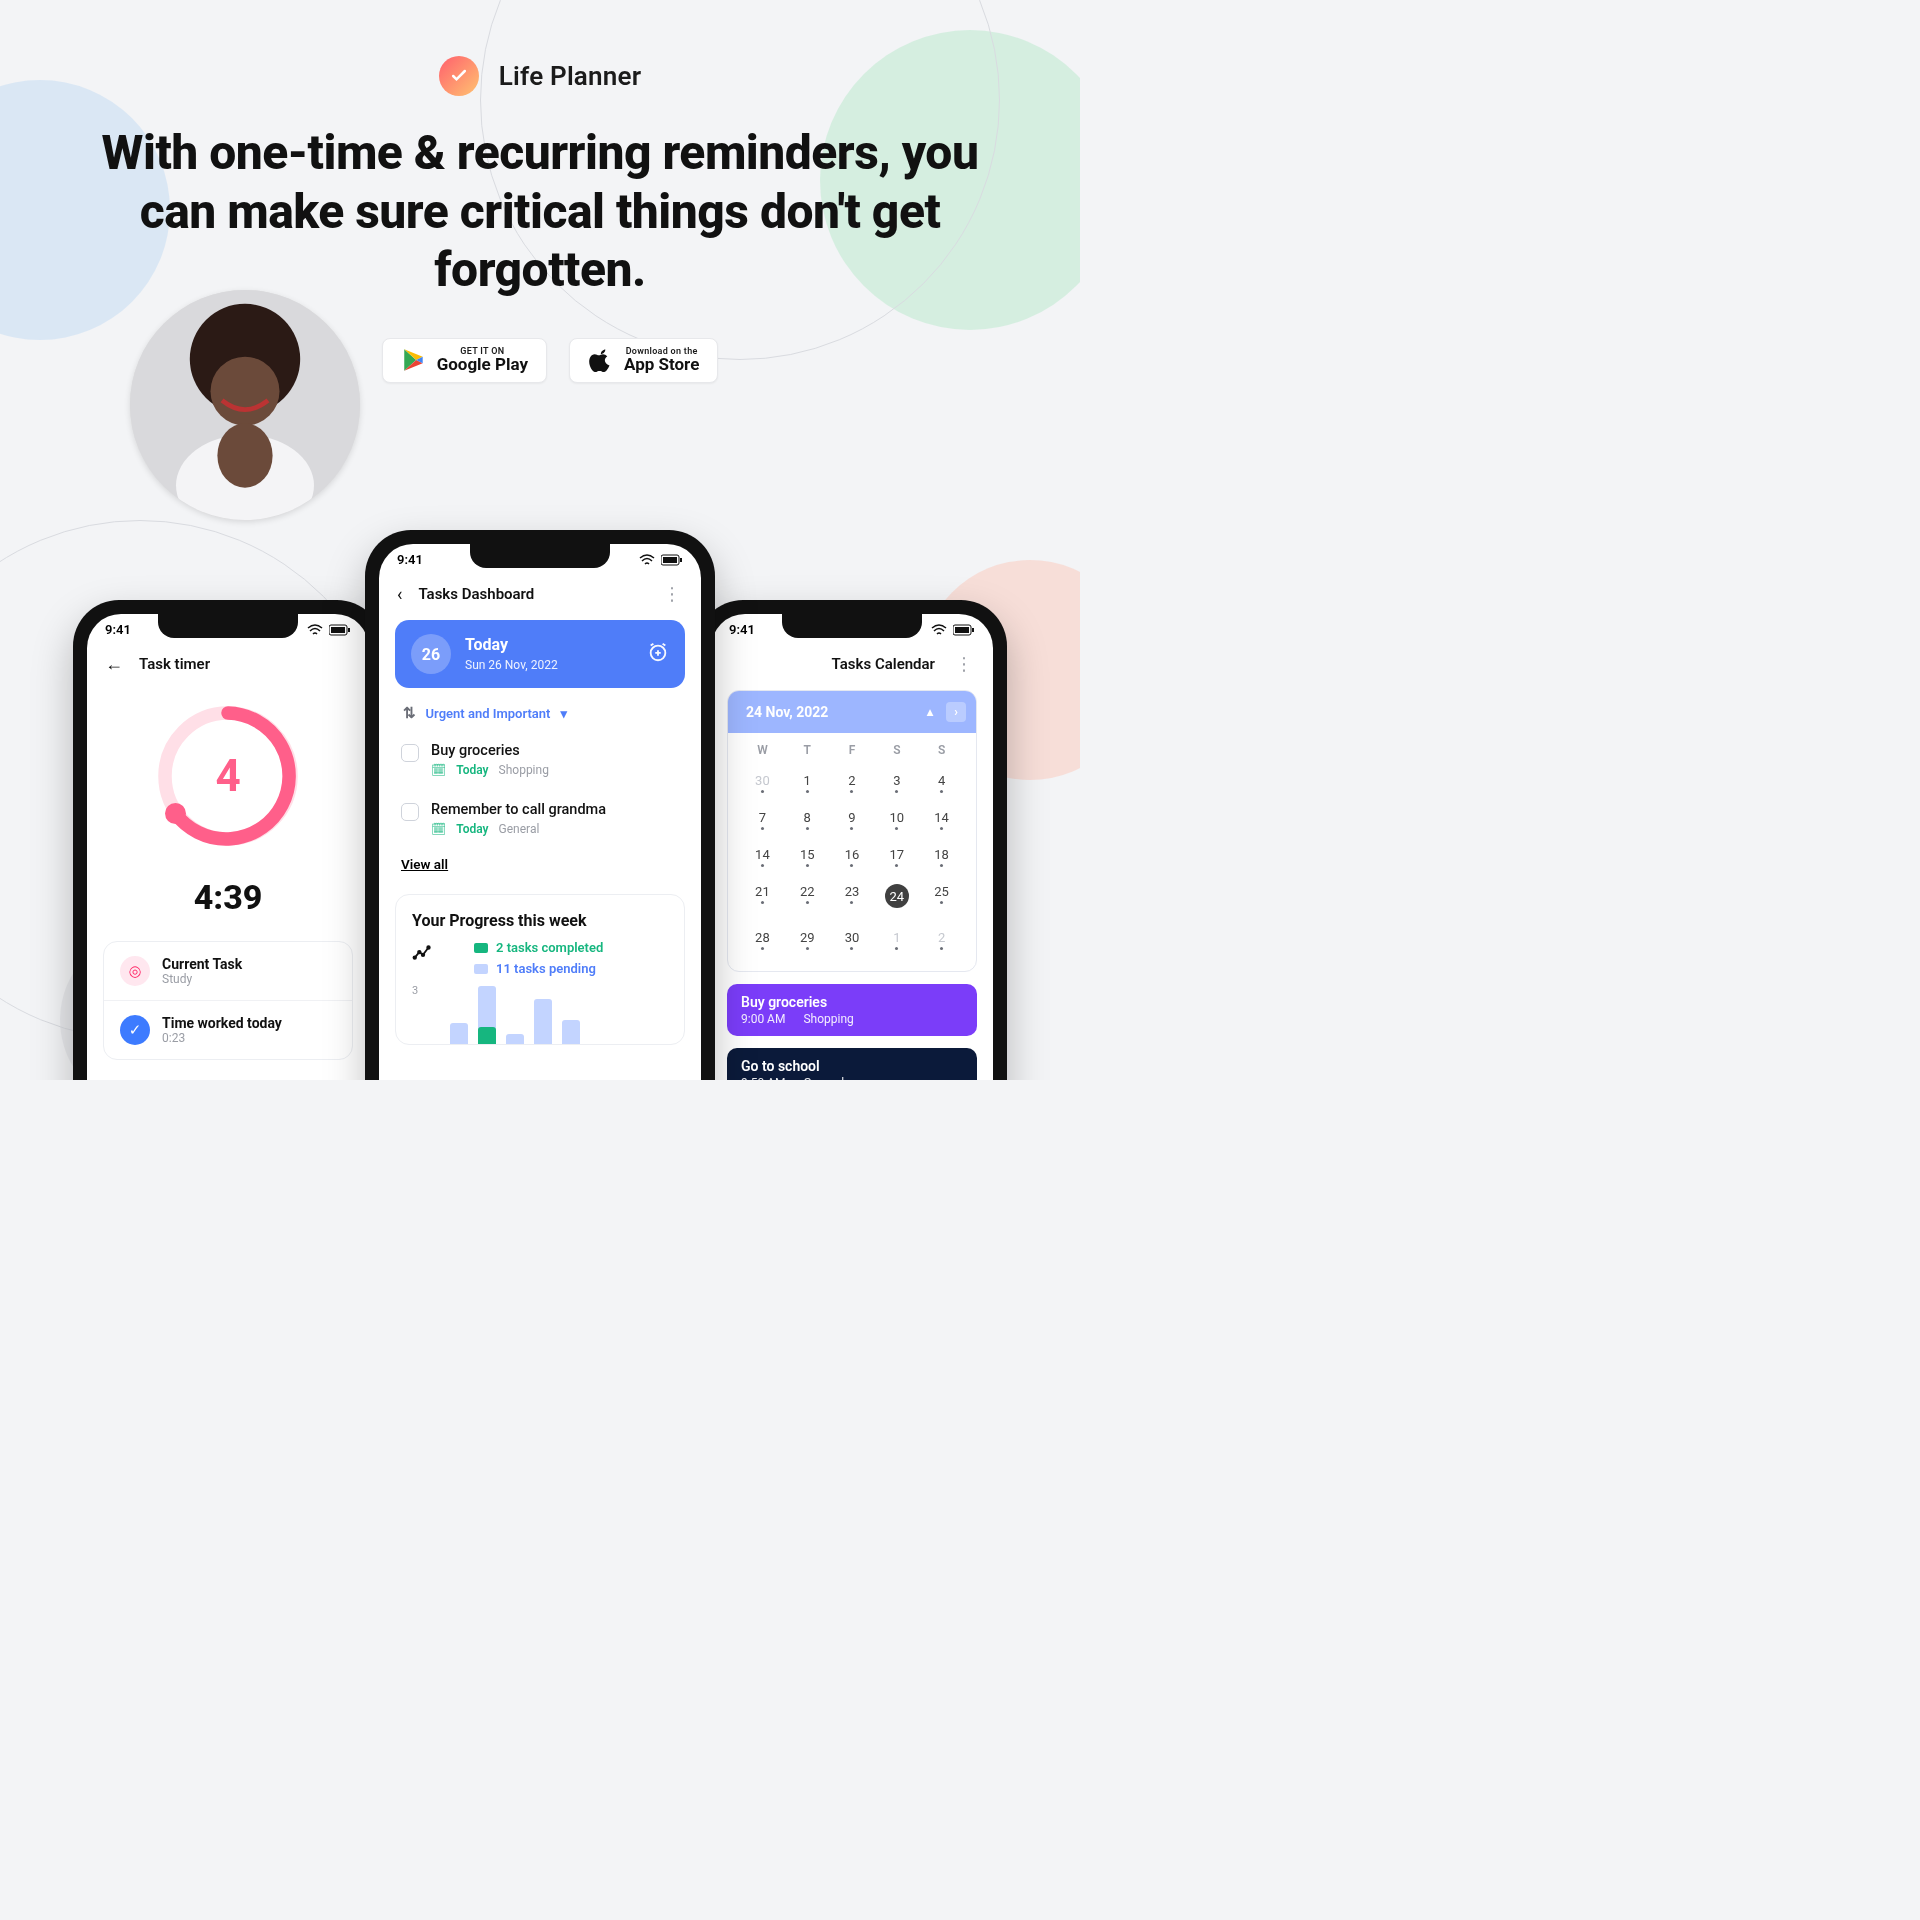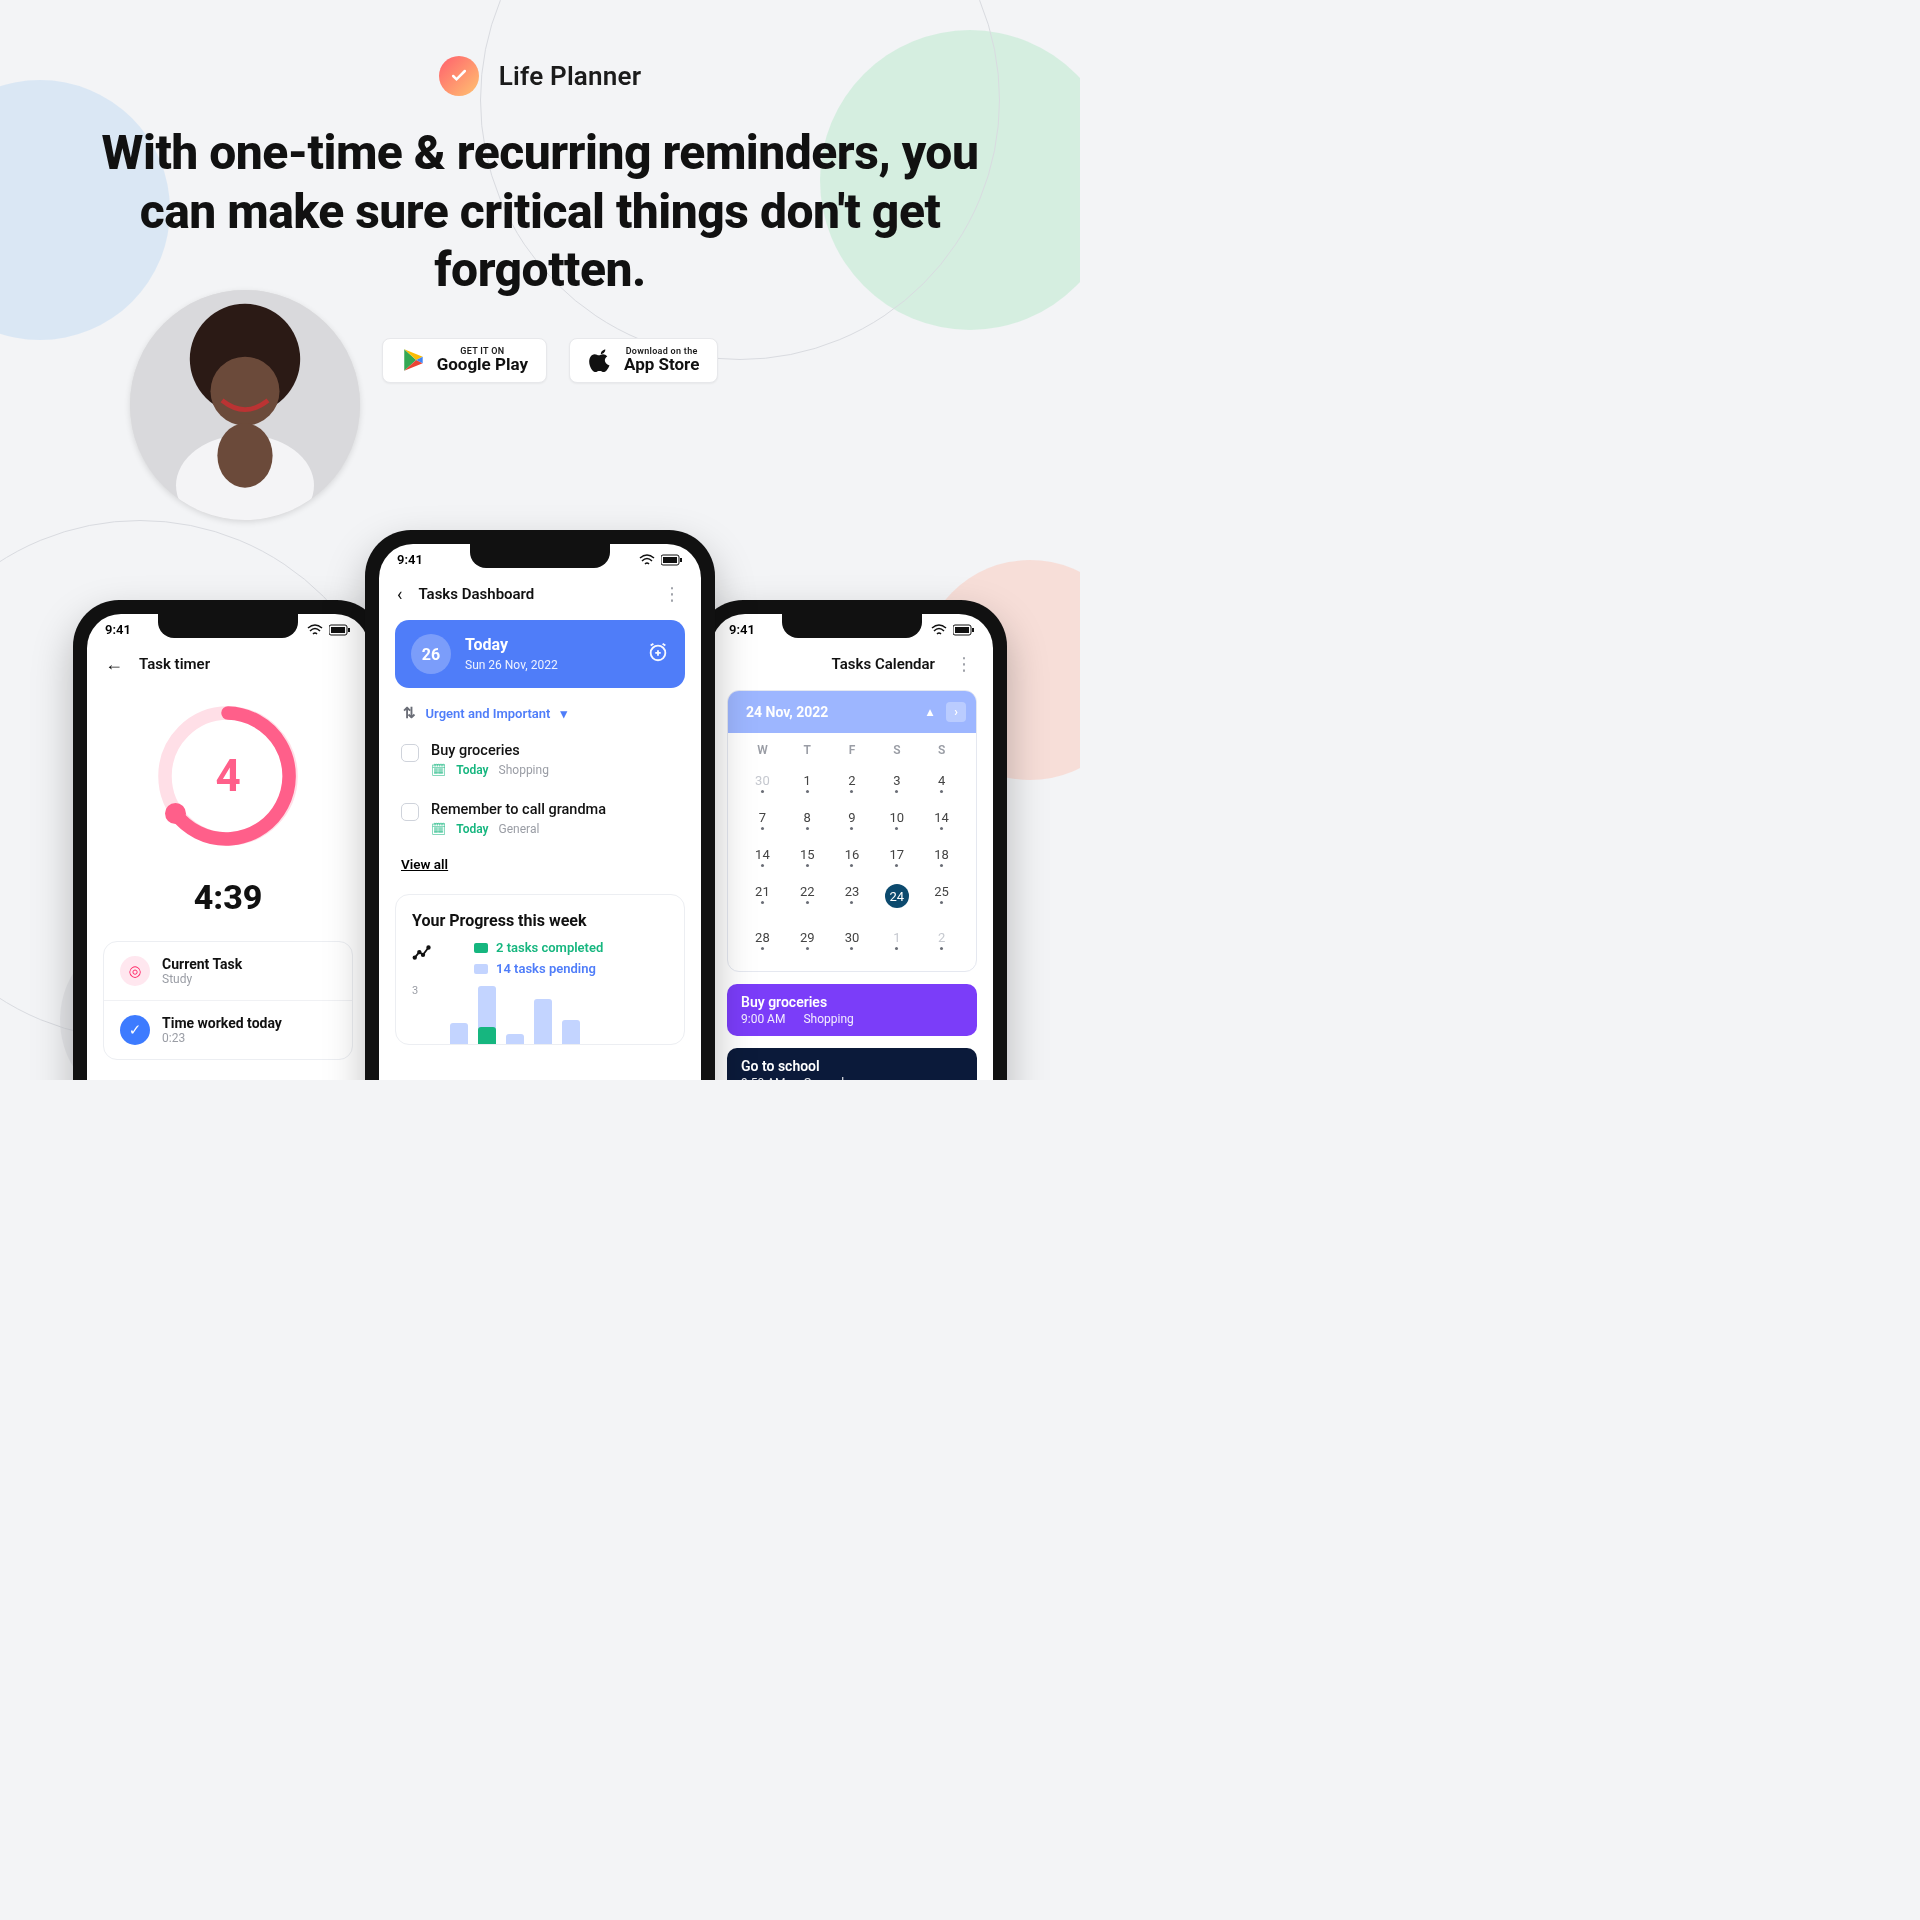--- a/index.html
+++ b/index.html
@@ -93,21 +93,21 @@
 
   
   .cal-head { margin:0 16px; border:1px solid #e5e8f0; border-radius:12px; overflow:hidden; }
   .cal-top { background:#9db6ff; color:#fff; padding:13px 46px 13px 18px; position:relative; font-size:14px; font-weight:700; }
   .cal-top .arrows { position:absolute; right:10px; top:50%; transform:translateY(-50%); display:flex; gap:6px; }
   .cal-top .arrows span { width:20px; height:20px; display:flex; align-items:center; justify-content:center; font-size:12px; }
   .cal-grid-head { display:grid; grid-template-columns:repeat(5,1fr); padding:10px 12px 6px; font-size:12px; color:#9a9da5; text-align:center; font-weight:600; }
   .cal-grid { display:grid; grid-template-columns:repeat(5,1fr); gap:0 0; padding:2px 12px 12px; text-align:center; font-size:13px; }
   .cal-grid .d { padding:8px 0; color:#444; position:relative; }
   .cal-grid .d.mute { color:#c5c8cf; }
-  .cal-grid .d.sel span { background:#0c4a6e; color:#fff; width:24px; height:24px; border-radius:50%; display:inline-flex; align-items:center; justify-content:center; }
+  .cal-grid .d.sel span { background:#404040; color:#fff; width:24px; height:24px; border-radius:50%; display:inline-flex; align-items:center; justify-content:center; }
   .cal-grid .dots { height:4px; margin-top:2px; display:flex; justify-content:center; gap:2px; }
   .cal-grid .dots i { width:3px; height:3px; border-radius:50%; background:#6a6d76; display:block; }
 
   .event { margin:12px 16px 0; border-radius:10px; padding:10px 14px; color:#fff; }
   .event.purple { background:#7b3df9; }
   .event.navy { background:#0b1a3a; }
   .event .ename { font-size:14px; font-weight:600; }
   .event .emeta { font-size:12px; opacity:.9; margin-top:2px; }
   .event .emeta span:first-child { margin-right:18px; }
 </style>
@@ -305,21 +305,21 @@
                 <circle cx="18" cy="6" r="1.4" fill="#111"></circle>
               </svg>
           </span>
           <div class="legend">
             <div class="legend-row g">
                 <span class="swatch g"></span>
                 <span>2 tasks completed</span>
               </div>
             <div class="legend-row b">
                 <span class="swatch b"></span>
-                <span>14 tasks pending</span>
+                <span>11 tasks pending</span>
               </div>
           </div>
         </div>
         <div style="display:flex;gap:8px;align-items:flex-end">
           <div class="chart-axis">
               <div style="position:absolute;top:0">3</div>
             </div>
           <div class="chart" id="chart">
               <div class="bar" style="height:21px"></div>
               <div class="bar" style="height:58px">

